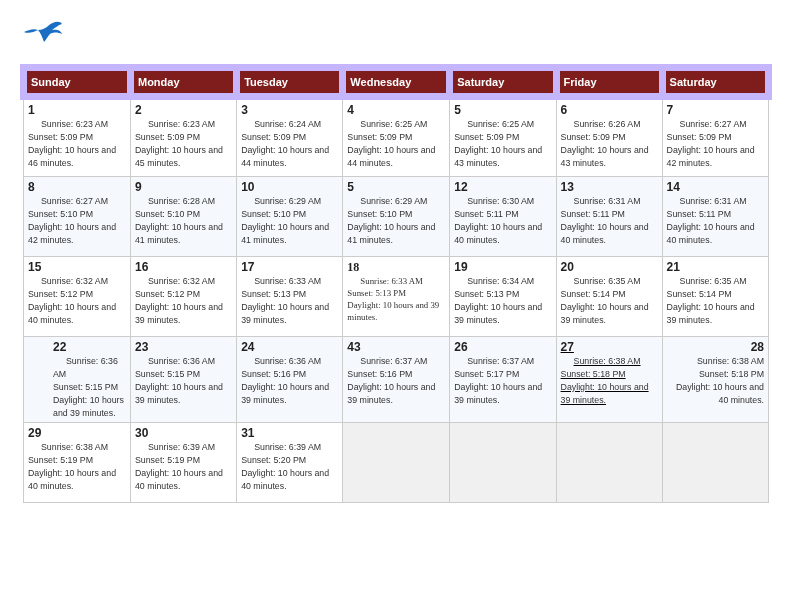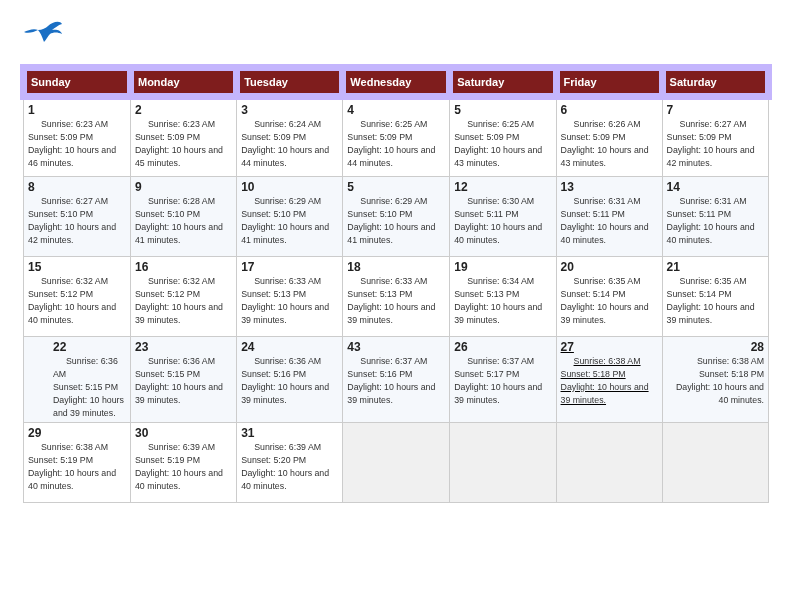--- a/index.html
+++ b/index.html
@@ -193,21 +193,21 @@
         <span class="day-info">Sunrise: 6:32 AM<br>Sunset: 5:12 PM<br>Daylight: 10 hours and 40 minutes.</span>
       </td>
           <td style="background: rgb(255, 255, 255);">
         <span class="day-num">16</span>
         <span class="day-info">Sunrise: 6:32 AM<br>Sunset: 5:12 PM<br>Daylight: 10 hours and 39 minutes.</span>
       </td>
           <td style="background: rgb(255, 255, 255);">
         <span class="day-num">17</span>
         <span class="day-info">Sunrise: 6:33 AM<br>Sunset: 5:13 PM<br>Daylight: 10 hours and 39 minutes.</span>
       </td>
-          <td style="background: rgb(255, 255, 255);">
+          <td style="background: rgb(255, 255, 255); font-family: Liberation Serif, serif;">
         <span class="day-num">18</span>
         <span class="day-info">Sunrise: 6:33 AM<br>Sunset: 5:13 PM<br>Daylight: 10 hours and 39 minutes.</span>
       </td>
           <td style="background: rgb(255, 255, 255);">
         <span class="day-num">19</span>
         <span class="day-info">Sunrise: 6:34 AM<br>Sunset: 5:13 PM<br>Daylight: 10 hours and 39 minutes.</span>
       </td>
           <td style="background: rgb(255, 255, 255);">
         <span class="day-num">20</span>
         <span class="day-info">Sunrise: 6:35 AM<br>Sunset: 5:14 PM<br>Daylight: 10 hours and 39 minutes.</span>

